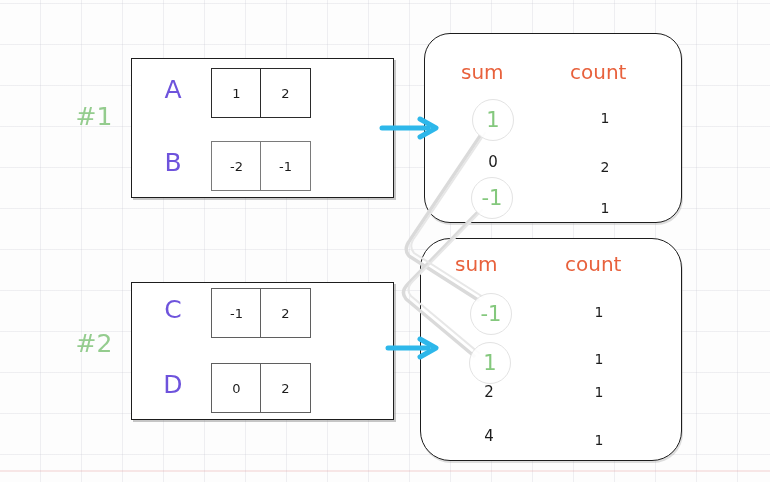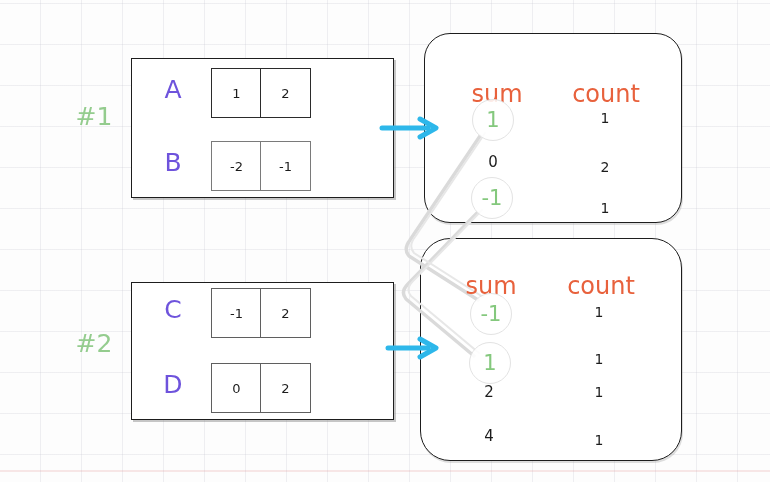--- a/index.html
+++ b/index.html
@@ -44,22 +44,22 @@
   .cell{
     width:51px;height:50px;display:flex;align-items:center;justify-content:center;
     font-size:13px;color:#1c1c1c;background:#fff;box-sizing:border-box;
   }
   .cell + .cell{margin-left:-2px;}
   .cells-a .cell{border:1.9px solid #2b2b2b;}
   .cells-b .cell{border:1.9px solid #7a7a7a;}
   .cells-c .cell{border:1.9px solid #5f5f5f;}
   .cells-d .cell{border:1.9px solid #5f5f5f;}
   .col-header{
-    position:absolute;width:72px;text-align:center;
-    font-size:24px;color:#e8613c;line-height:1;margin-top:20px;
+    position:absolute;width:72px;
+    font-size:20px;color:#e8613c;line-height:1;
   }
   .sum-circle{
     position:absolute;width:42px;height:42px;border-radius:50%;
     border:1.6px solid #e3e3e3;background:rgba(255,255,255,.88);
     display:flex;align-items:center;justify-content:center;
     font-size:21px;color:#84c87d;box-sizing:border-box;
   }
   .sum-plain{
     position:absolute;width:30px;text-align:center;
     font-size:15px;color:#1c1c1c;line-height:1;

